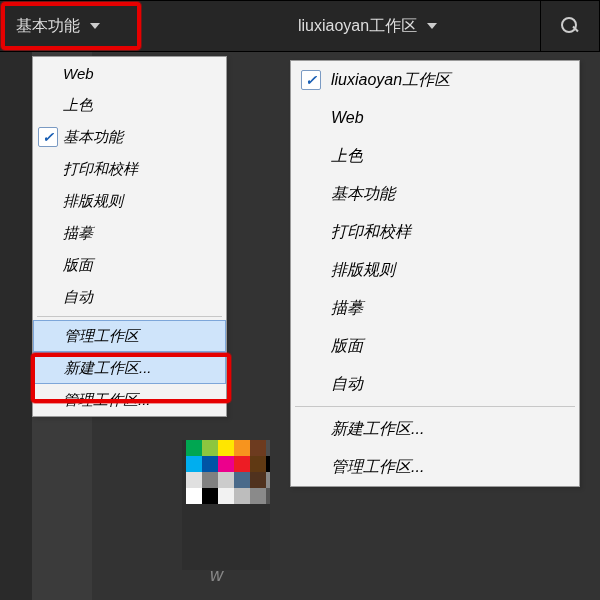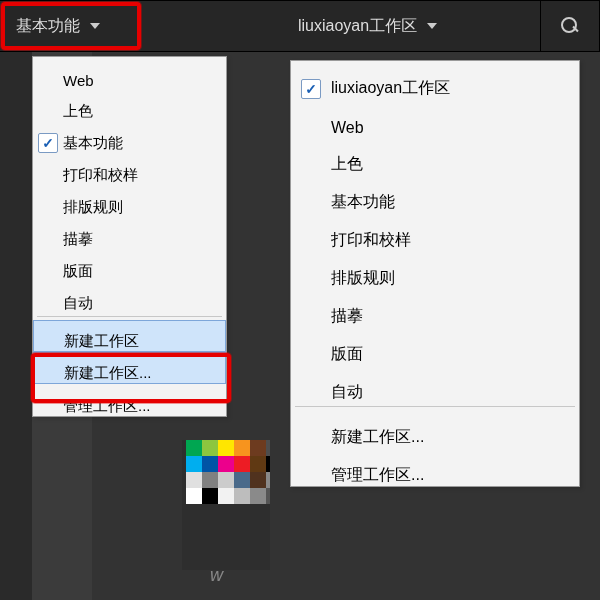--- a/index.html
+++ b/index.html
@@ -56,23 +56,24 @@
     position: absolute;
     background: #f3f3f3;
     border: 1px solid #9a9a9a;
     box-shadow: 2px 2px 4px rgba(0,0,0,0.15);
   }
   .menu-left  { left: 32px;  top: 56px;  width: 195px; }
   .menu-right { left: 290px; top: 60px;  width: 290px; }
 
   .menu-item {
     display: flex;
-    align-items: flex-end;
+    align-items: center;
     height: 32px;
     cursor: pointer;
+    font-style: italic;
   }
   .menu-right .menu-item { height: 38px; }
   .menu-item.hl { background: #cfe4fa; border: 1px solid #7da6d9; }
 
   .chk-col {
     width: 30px;
     display: flex;
     justify-content: center;
     align-items: center;
   }
@@ -211,21 +212,21 @@
       <div class="chk-col"></div>
       <div class="lbl">版面</div>
     </div>
     <div class="menu-item">
       <div class="chk-col"></div>
       <div class="lbl">自动</div>
     </div>
     <div class="sep"></div>
     <div class="menu-item hl">
       <div class="chk-col"></div>
-      <div class="lbl">新建工作区</div>
+      <div class="lbl">管理工作区</div>
     </div>
     <div class="menu-item hl">
       <div class="chk-col"></div>
       <div class="lbl">新建工作区...</div>
     </div>
     <div class="menu-item">
       <div class="chk-col"></div>
       <div class="lbl">管理工作区...</div>
     </div>
   </div>

